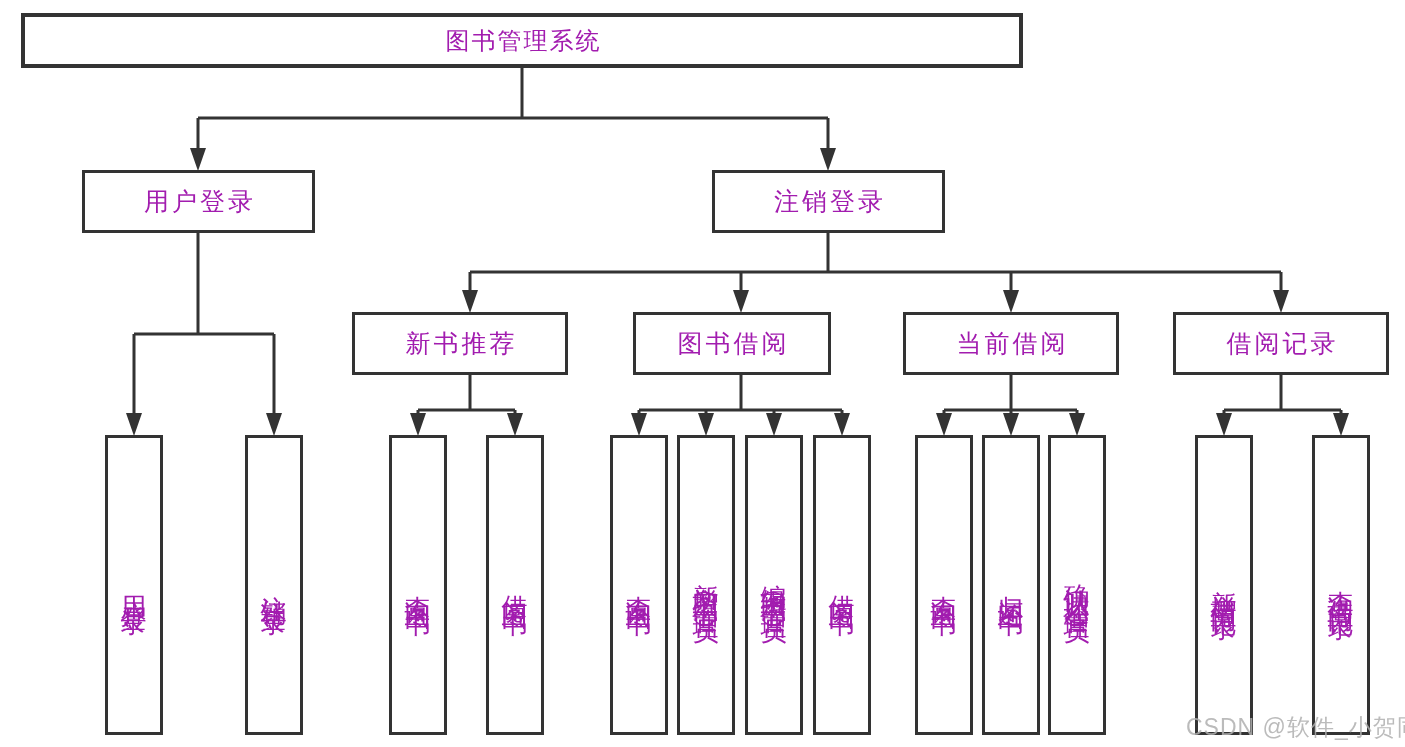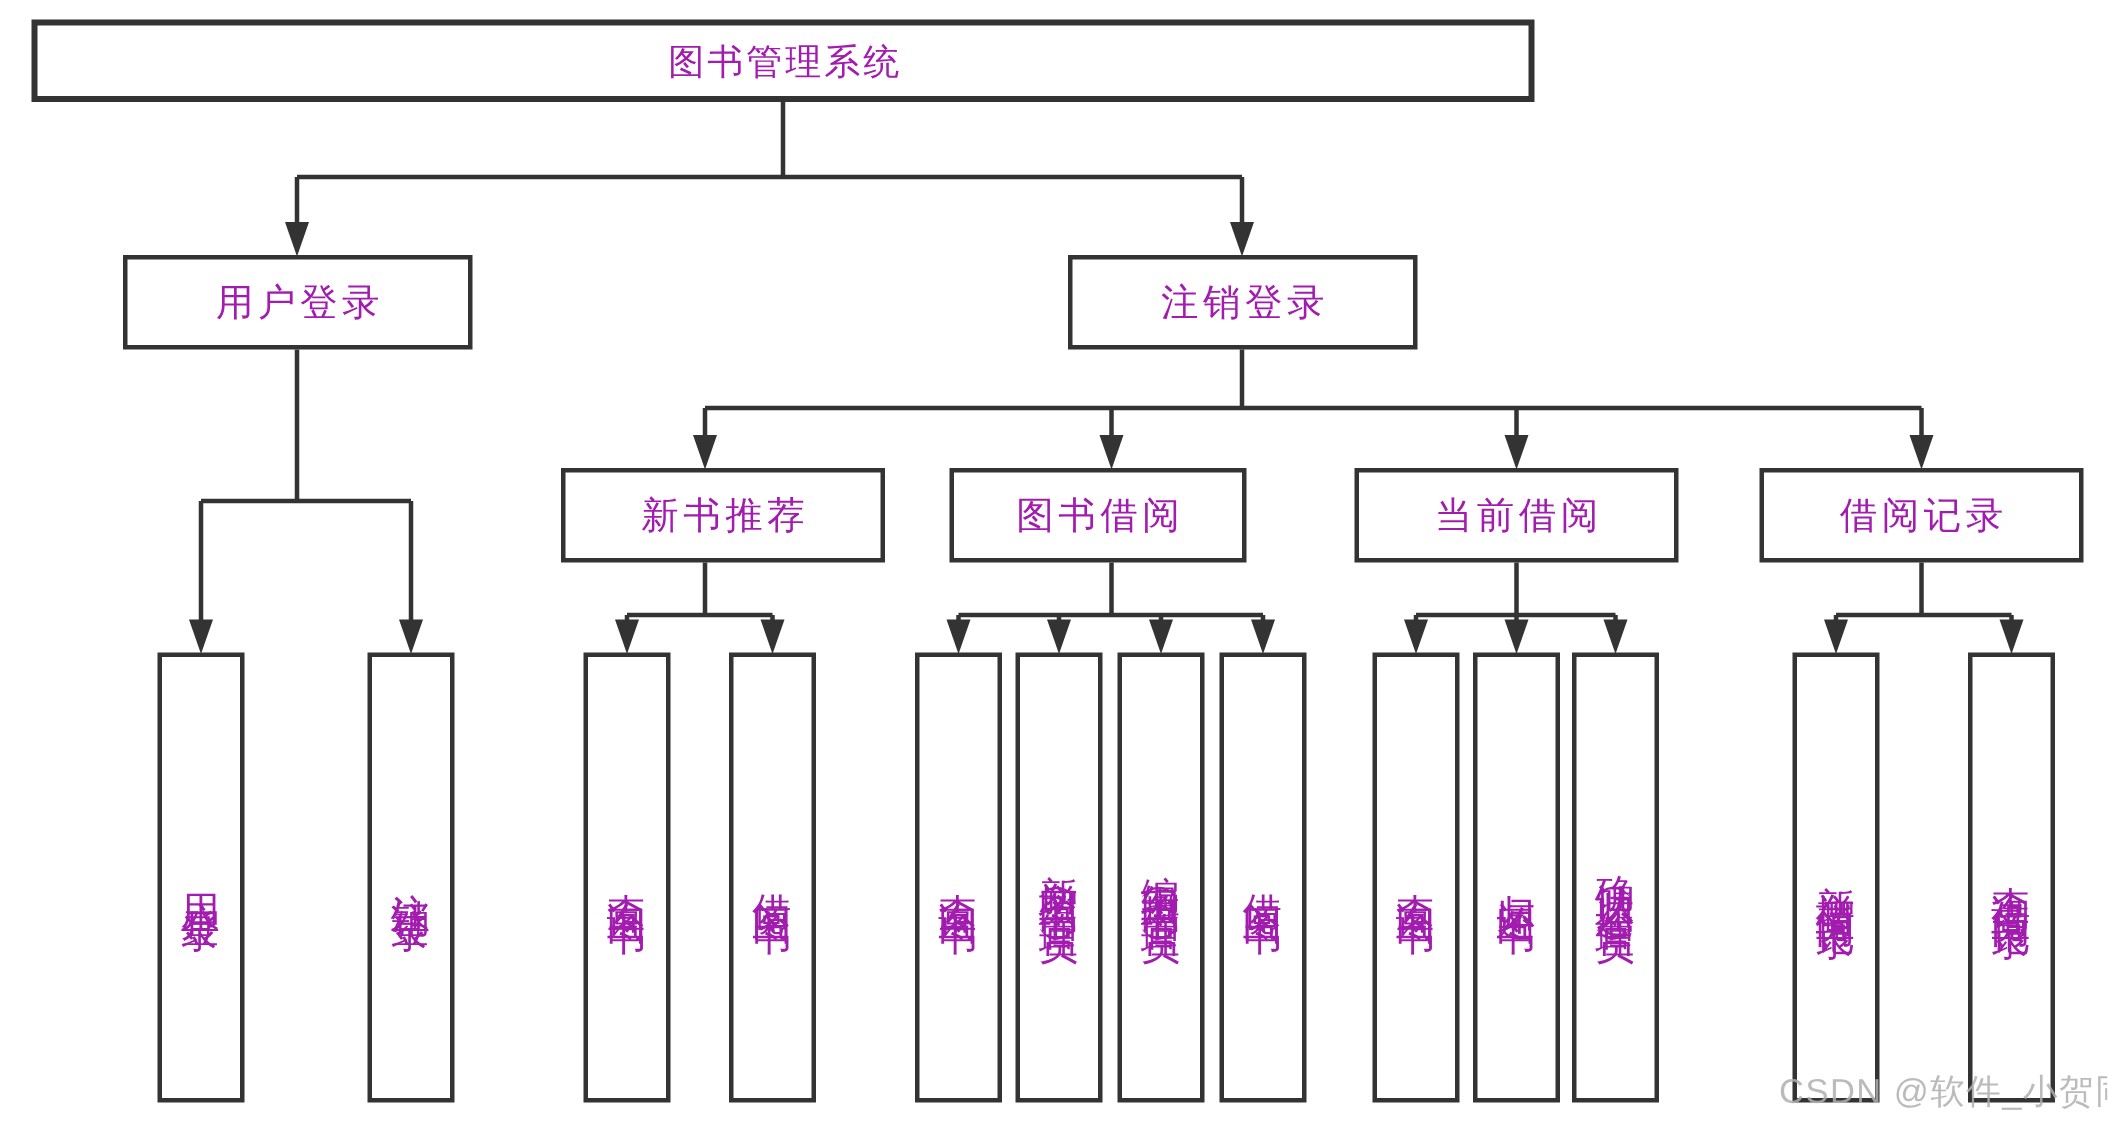--- a/index.html
+++ b/index.html
@@ -74,21 +74,21 @@
     <span class="hlabel">图书管理系统</span>
   </div>
 
   <div class="box hbox" style="left:82px; top:170px; width:233px; height:63px;">
     <span class="hlabel">用户登录</span>
   </div>
   <div class="box hbox" style="left:712px; top:170px; width:233px; height:63px;">
     <span class="hlabel">注销登录</span>
   </div>
 
-  <div class="box hbox" style="left:374px; top:312px; width:216px; height:63px;">
+  <div class="box hbox" style="left:352px; top:312px; width:216px; height:63px;">
     <span class="hlabel">新书推荐</span>
   </div>
   <div class="box hbox" style="left:633px; top:312px; width:198px; height:63px;">
     <span class="hlabel">图书借阅</span>
   </div>
   <div class="box hbox" style="left:903px; top:312px; width:216px; height:63px;">
     <span class="hlabel">当前借阅</span>
   </div>
   <div class="box hbox" style="left:1173px; top:312px; width:216px; height:63px;text-align:center;">
     <span class="hlabel">借阅记录</span>

